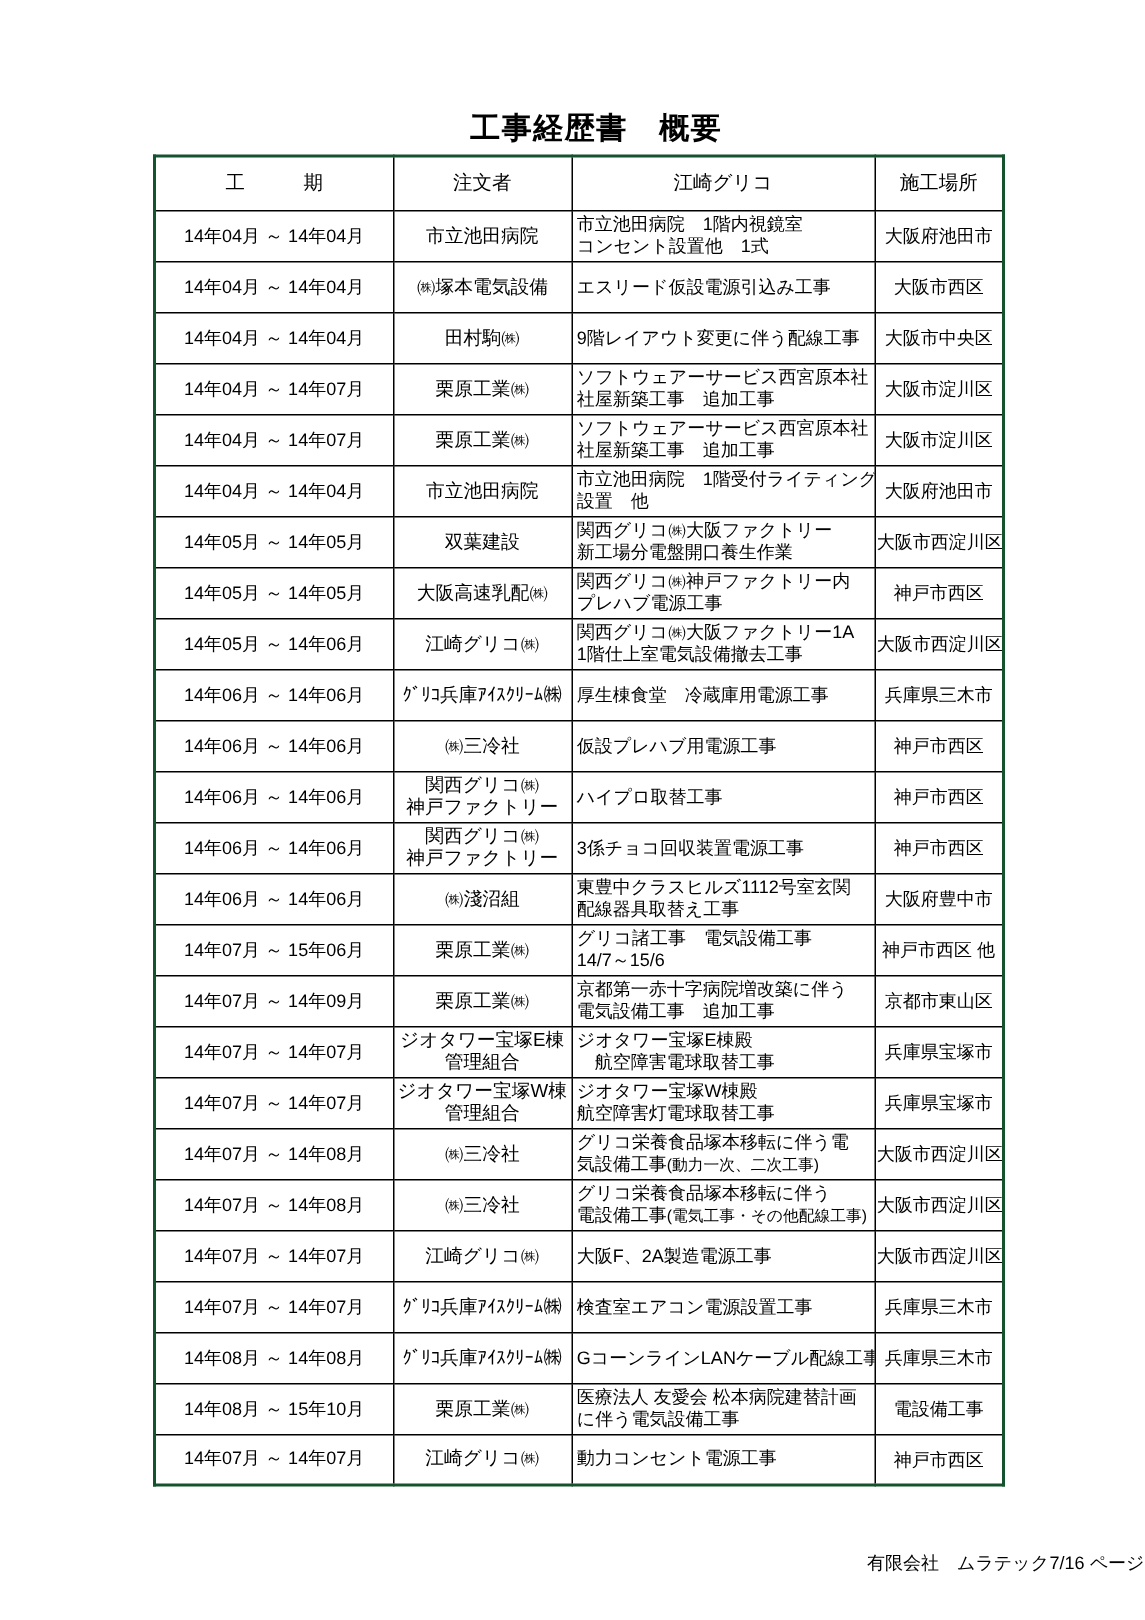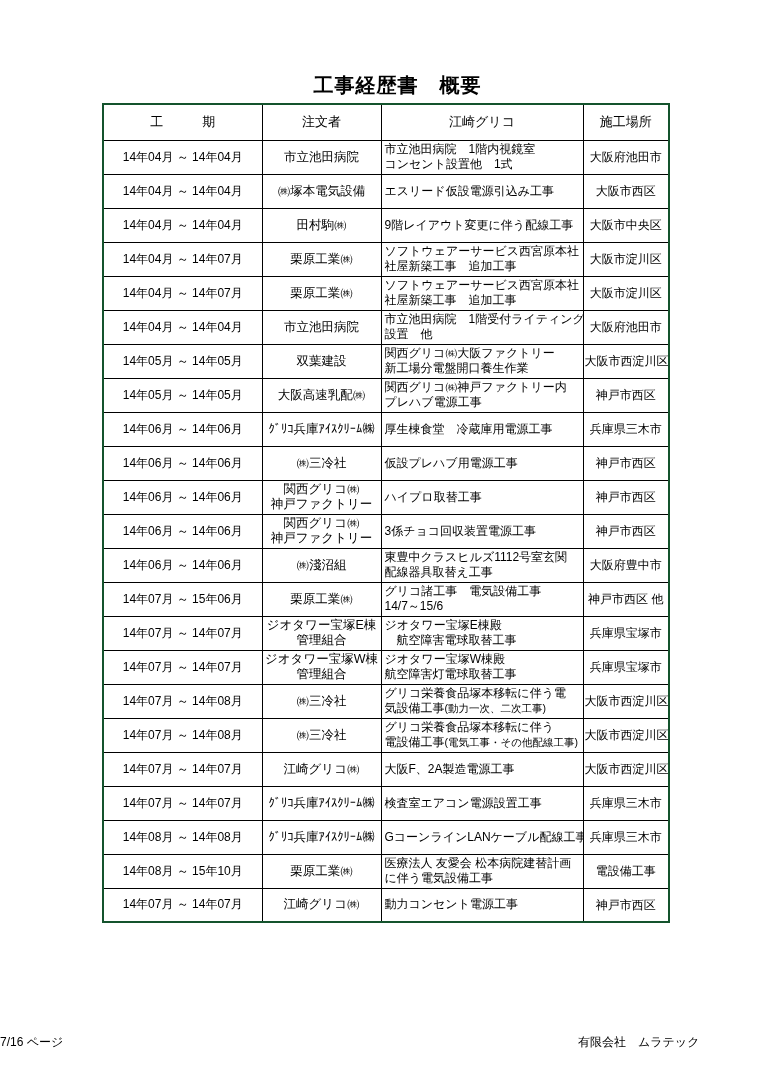--- a/index.html
+++ b/index.html
@@ -29,21 +29,21 @@
     font-weight:400; font-size:13px; text-align:center; padding:0 2px;
   }
   td.period   { text-align:center; font-size:12px; padding:0 2px; white-space:nowrap; }
   td.orderer  { text-align:center; font-size:12.5px; line-height:15px; padding:0 1px; white-space:nowrap; }
   td.work     { text-align:left; font-size:12px; line-height:15px; padding:0 3px; white-space:nowrap; }
   td.location { text-align:center; font-size:12px; line-height:14px; padding:0 1px; white-space:nowrap; }
   .small-note { font-size:10.5px; }
 
   .footer-page {
     position:absolute; top:1034px; left:0; width:763px;
-    text-align:left; font-size:12px;
+    text-align:right; font-size:12px;
   }
   .footer-company {
     position:absolute; top:1034px; left:578px; font-size:12px; white-space:nowrap;
   }
 </style>
 </head>
 <body>
 
 <div class="page">
 
@@ -107,20 +107,26 @@
           <td class="work">関西グリコ㈱大阪ファクトリー<br>新工場分電盤開口養生作業</td>
           <td class="location">大阪市西淀川区</td>
         </tr>
         <tr>
           <td class="period">14年05月 ～ 14年05月</td>
           <td class="orderer">大阪高速乳配㈱</td>
           <td class="work">関西グリコ㈱神戸ファクトリー内<br>プレハブ電源工事</td>
           <td class="location">神戸市西区</td>
         </tr>
         <tr>
+          <td class="period">14年05月 ～ 14年06月</td>
+          <td class="orderer">江崎グリコ㈱</td>
+          <td class="work">関西グリコ㈱大阪ファクトリー1A<br>1階仕上室電気設備撤去工事</td>
+          <td class="location">大阪市西淀川区</td>
+        </tr>
+        <tr>
           <td class="period">14年06月 ～ 14年06月</td>
           <td class="orderer">ｸﾞﾘｺ兵庫ｱｲｽｸﾘｰﾑ㈱</td>
           <td class="work">厚生棟食堂　冷蔵庫用電源工事</td>
           <td class="location">兵庫県三木市</td>
         </tr>
         <tr>
           <td class="period">14年06月 ～ 14年06月</td>
           <td class="orderer">㈱三冷社</td>
           <td class="work">仮設プレハブ用電源工事</td>
           <td class="location">神戸市西区</td>
@@ -141,20 +147,26 @@
           <td class="period">14年06月 ～ 14年06月</td>
           <td class="orderer">㈱淺沼組</td>
           <td class="work">東豊中クラスヒルズ1112号室玄関<br>配線器具取替え工事</td>
           <td class="location">大阪府豊中市</td>
         </tr>
         <tr>
           <td class="period">14年07月 ～ 15年06月</td>
           <td class="orderer">栗原工業㈱</td>
           <td class="work">グリコ諸工事　電気設備工事<br>14/7～15/6</td>
           <td class="location">神戸市西区 他</td>
+        </tr>
+        <tr>
+          <td class="period">14年07月 ～ 14年09月</td>
+          <td class="orderer">栗原工業㈱</td>
+          <td class="work">京都第一赤十字病院増改築に伴う<br>電気設備工事　追加工事</td>
+          <td class="location">京都市東山区</td>
         </tr>
         <tr>
           <td class="period">14年07月 ～ 14年07月</td>
           <td class="orderer">ジオタワー宝塚E棟<br>管理組合</td>
           <td class="work">ジオタワー宝塚E棟殿<br>　航空障害電球取替工事</td>
           <td class="location">兵庫県宝塚市</td>
         </tr>
         <tr>
           <td class="period">14年07月 ～ 14年07月</td>
           <td class="orderer">ジオタワー宝塚W棟<br>管理組合</td>

